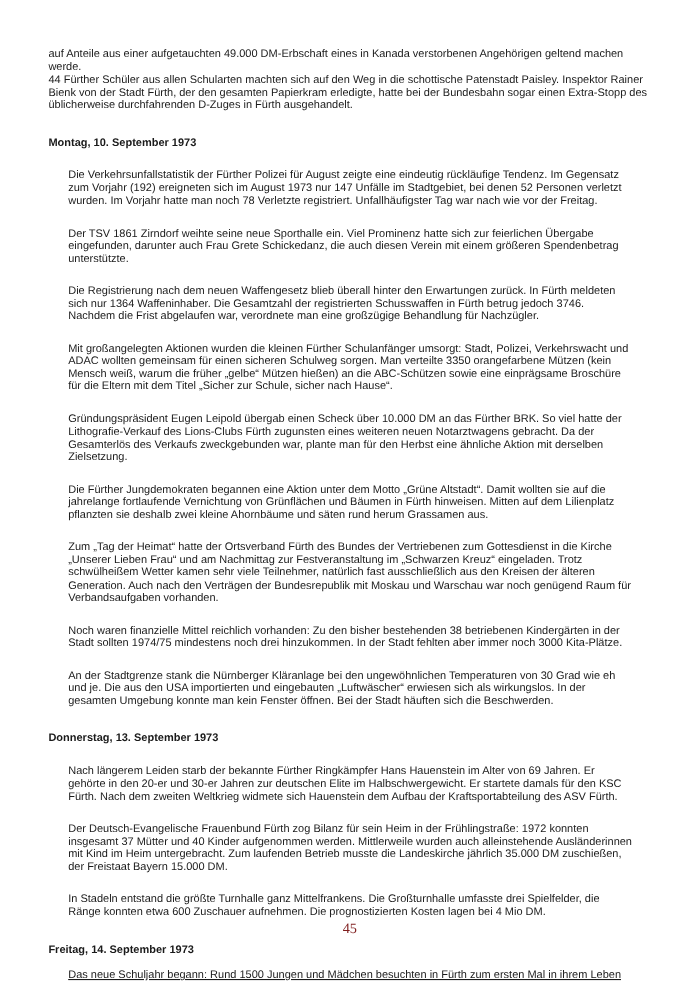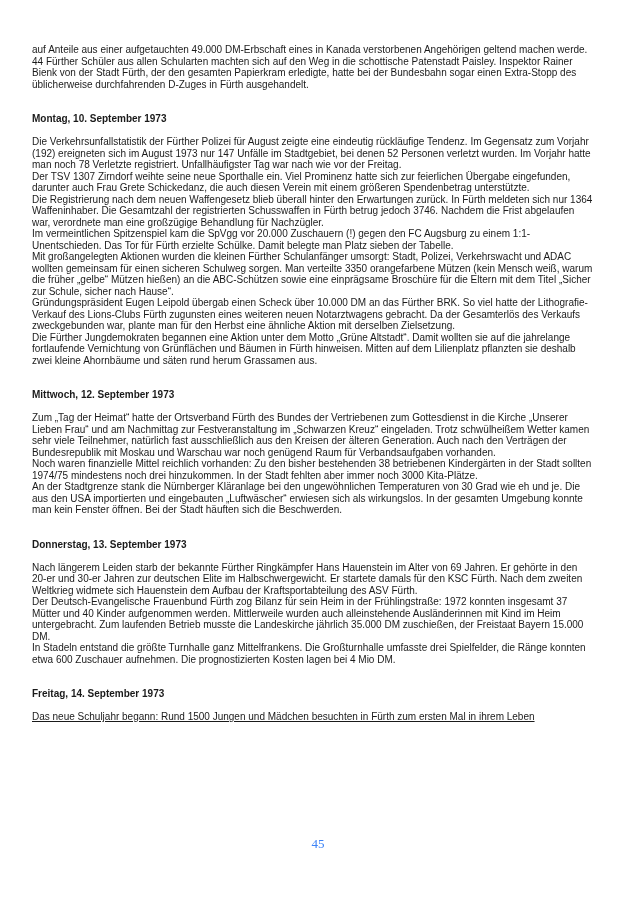--- a/index.html
+++ b/index.html
@@ -10,25 +10,25 @@
   .page {
     position: relative;
     width: 636px;
     height: 900px;
     background: #ffffff;
     color: #1a1a1a;
     font-family: "Liberation Sans", sans-serif;
     font-size: 10px;
     line-height: 11.5px;
     box-sizing: border-box;
-    padding: 44px 42px 0 32px;
+    padding: 44px 42px 0 44px;
     overflow: hidden;
   }
   .body-text p {
-    margin: 0;
+    margin: 18px;
     text-align: left;
   }
   .section-heading {
     font-size: 10px;
     line-height: 11.5px;
     font-weight: bold;
     margin: 23px 0 11.5px 0;
   }
   .intro p {
     margin: 0;
@@ -38,49 +38,47 @@
     text-decoration: underline;
   }
   .page-number {
     position: absolute;
     left: 0;
     right: 0;
     top: 838px;
     text-align: center;
     font-family: "Liberation Serif", serif;
     font-size: 13px;
-    color: #3b82f6;
+    color: #7f1d1d;
   }
 </style>
 </head>
 <body>
 
 <div class="page">
 
   <div class="body-text intro">
     <p>auf Anteile aus einer aufgetauchten 49.000 DM-Erbschaft eines in Kanada verstorbenen Angehörigen geltend machen werde.</p>
     <p>44 Fürther Schüler aus allen Schularten machten sich auf den Weg in die schottische Patenstadt Paisley. Inspektor Rainer Bienk von der Stadt Fürth, der den gesamten Papierkram erledigte, hatte bei der Bundesbahn sogar einen Extra-Stopp des üblicherweise durchfahrenden D-Zuges in Fürth ausgehandelt.</p>
   </div>
 
   <section class="body-text">
     <h2 class="section-heading">Montag, 10. September 1973</h2>
     <p>Die Verkehrsunfallstatistik der Fürther Polizei für August zeigte eine eindeutig rückläufige Tendenz. Im Gegensatz zum Vorjahr (192) ereigneten sich im August 1973 nur 147 Unfälle im Stadtgebiet, bei denen 52 Personen verletzt wurden. Im Vorjahr hatte man noch 78 Verletzte registriert. Unfallhäufigster Tag war nach wie vor der Freitag.</p>
-    <p>Der TSV 1307 Zirndorf weihte seine neue Sporthalle ein. Viel Prominenz hatte sich zur feierlichen Übergabe eingefunden, darunter auch Frau Grete Schickedanz, die auch diesen Verein mit einem größeren Spendenbetrag unterstützte.</p>
+    <p>Der TSV 1861 Zirndorf weihte seine neue Sporthalle ein. Viel Prominenz hatte sich zur feierlichen Übergabe eingefunden, darunter auch Frau Grete Schickedanz, die auch diesen Verein mit einem größeren Spendenbetrag unterstützte.</p>
     <p>Die Registrierung nach dem neuen Waffengesetz blieb überall hinter den Erwartungen zurück. In Fürth meldeten sich nur 1364 Waffeninhaber. Die Gesamtzahl der registrierten Schusswaffen in Fürth betrug jedoch 3746. Nachdem die Frist abgelaufen war, verordnete man eine großzügige Behandlung für Nachzügler.</p>
-    <p>Im vermeintlichen Spitzenspiel kam die SpVgg vor 20.000 Zuschauern (!) gegen den FC Augsburg zu einem 1:1-Unentschieden. Das Tor für Fürth erzielte Schülke. Damit belegte man Platz sieben der Tabelle.</p>
   </section>
 
   <section class="body-text">
     <p>Mit großangelegten Aktionen wurden die kleinen Fürther Schulanfänger umsorgt: Stadt, Polizei, Verkehrswacht und ADAC wollten gemeinsam für einen sicheren Schulweg sorgen. Man verteilte 3350 orangefarbene Mützen (kein Mensch weiß, warum die früher „gelbe“ Mützen hießen) an die ABC-Schützen sowie eine einprägsame Broschüre für die Eltern mit dem Titel „Sicher zur Schule, sicher nach Hause“.</p>
     <p>Gründungspräsident Eugen Leipold übergab einen Scheck über 10.000 DM an das Fürther BRK. So viel hatte der Lithografie-Verkauf des Lions-Clubs Fürth zugunsten eines weiteren neuen Notarztwagens gebracht. Da der Gesamterlös des Verkaufs zweckgebunden war, plante man für den Herbst eine ähnliche Aktion mit derselben Zielsetzung.</p>
     <p>Die Fürther Jungdemokraten begannen eine Aktion unter dem Motto „Grüne Altstadt“. Damit wollten sie auf die jahrelange fortlaufende Vernichtung von Grünflächen und Bäumen in Fürth hinweisen. Mitten auf dem Lilienplatz pflanzten sie deshalb zwei kleine Ahornbäume und säten rund herum Grassamen aus.</p>
   </section>
 
   <section class="body-text">
-    <h2 class="section-heading">Mittwoch, 12. September 1973</h2>
     <p>Zum „Tag der Heimat“ hatte der Ortsverband Fürth des Bundes der Vertriebenen zum Gottesdienst in die Kirche „Unserer Lieben Frau“ und am Nachmittag zur Festveranstaltung im „Schwarzen Kreuz“ eingeladen. Trotz schwülheißem Wetter kamen sehr viele Teilnehmer, natürlich fast ausschließlich aus den Kreisen der älteren Generation. Auch nach den Verträgen der Bundesrepublik mit Moskau und Warschau war noch genügend Raum für Verbandsaufgaben vorhanden.</p>
     <p>Noch waren finanzielle Mittel reichlich vorhanden: Zu den bisher bestehenden 38 betriebenen Kindergärten in der Stadt sollten 1974/75 mindestens noch drei hinzukommen. In der Stadt fehlten aber immer noch 3000 Kita-Plätze.</p>
     <p>An der Stadtgrenze stank die Nürnberger Kläranlage bei den ungewöhnlichen Temperaturen von 30 Grad wie eh und je. Die aus den USA importierten und eingebauten „Luftwäscher“ erwiesen sich als wirkungslos. In der gesamten Umgebung konnte man kein Fenster öffnen. Bei der Stadt häuften sich die Beschwerden.</p>
   </section>
 
   <section class="body-text">
     <h2 class="section-heading">Donnerstag, 13. September 1973</h2>
     <p>Nach längerem Leiden starb der bekannte Fürther Ringkämpfer Hans Hauenstein im Alter von 69 Jahren. Er gehörte in den 20-er und 30-er Jahren zur deutschen Elite im Halbschwergewicht. Er startete damals für den KSC Fürth. Nach dem zweiten Weltkrieg widmete sich Hauenstein dem Aufbau der Kraftsportabteilung des ASV Fürth.</p>
     <p>Der Deutsch-Evangelische Frauenbund Fürth zog Bilanz für sein Heim in der Frühlingstraße: 1972 konnten insgesamt 37 Mütter und 40 Kinder aufgenommen werden. Mittlerweile wurden auch alleinstehende Ausländerinnen mit Kind im Heim untergebracht. Zum laufenden Betrieb musste die Landeskirche jährlich 35.000 DM zuschießen, der Freistaat Bayern 15.000 DM.</p>
     <p>In Stadeln entstand die größte Turnhalle ganz Mittelfrankens. Die Großturnhalle umfasste drei Spielfelder, die Ränge konnten etwa 600 Zuschauer aufnehmen. Die prognostizierten Kosten lagen bei 4 Mio DM.</p>

